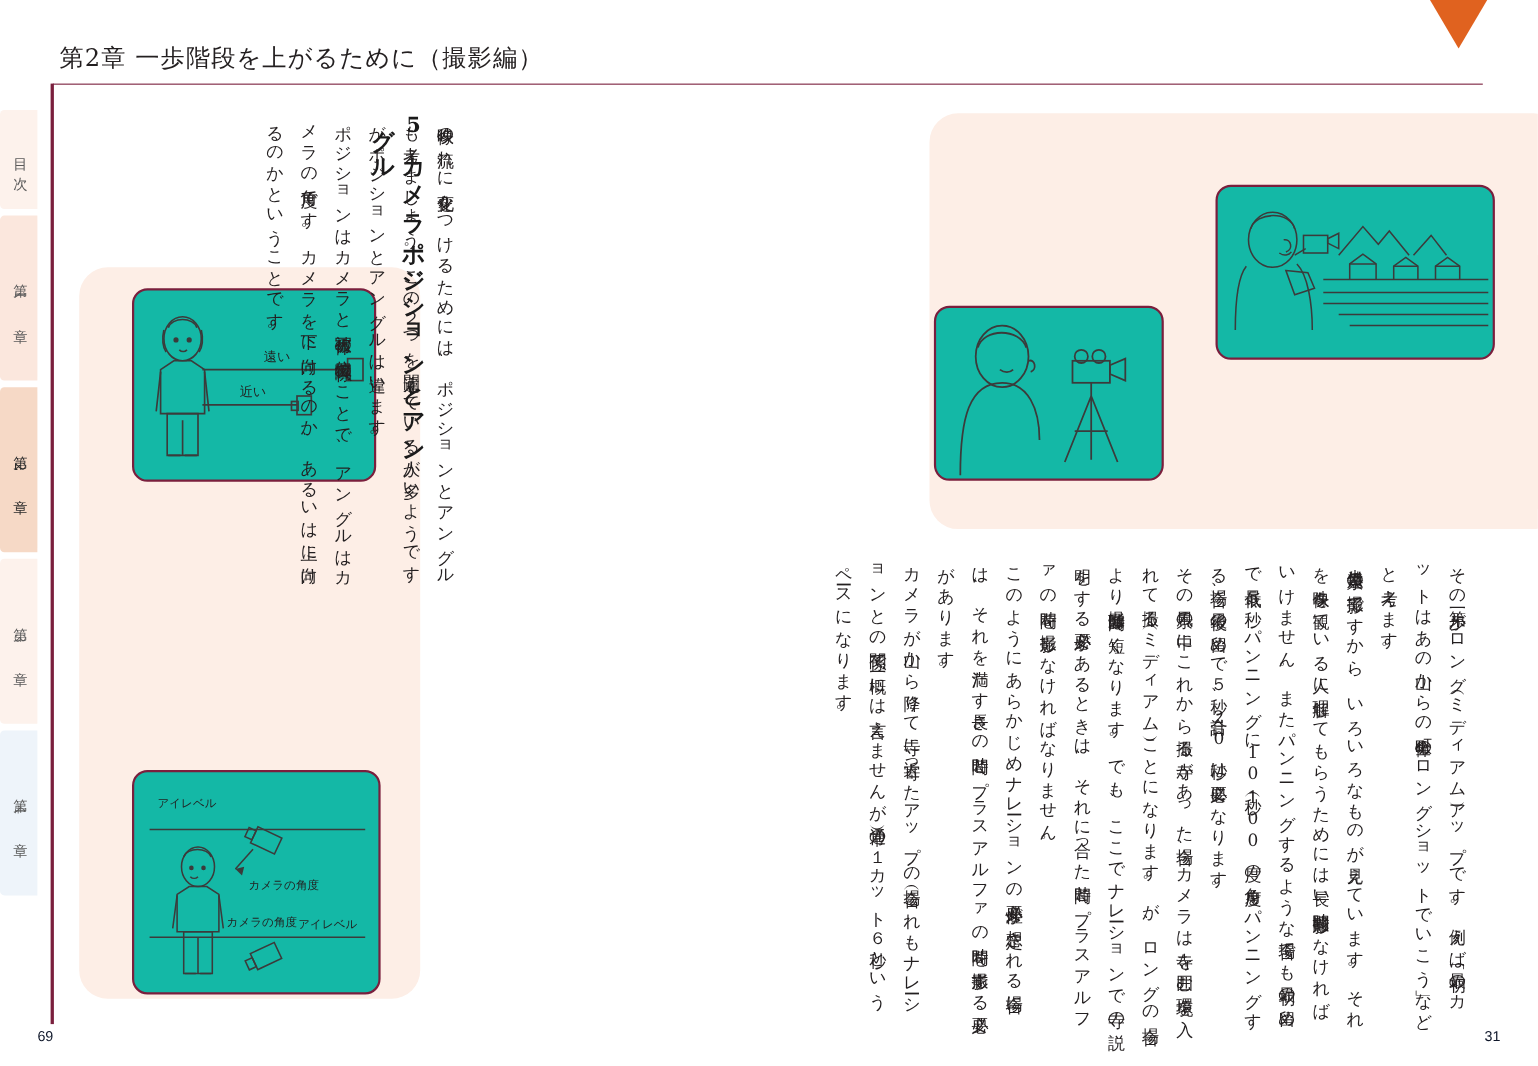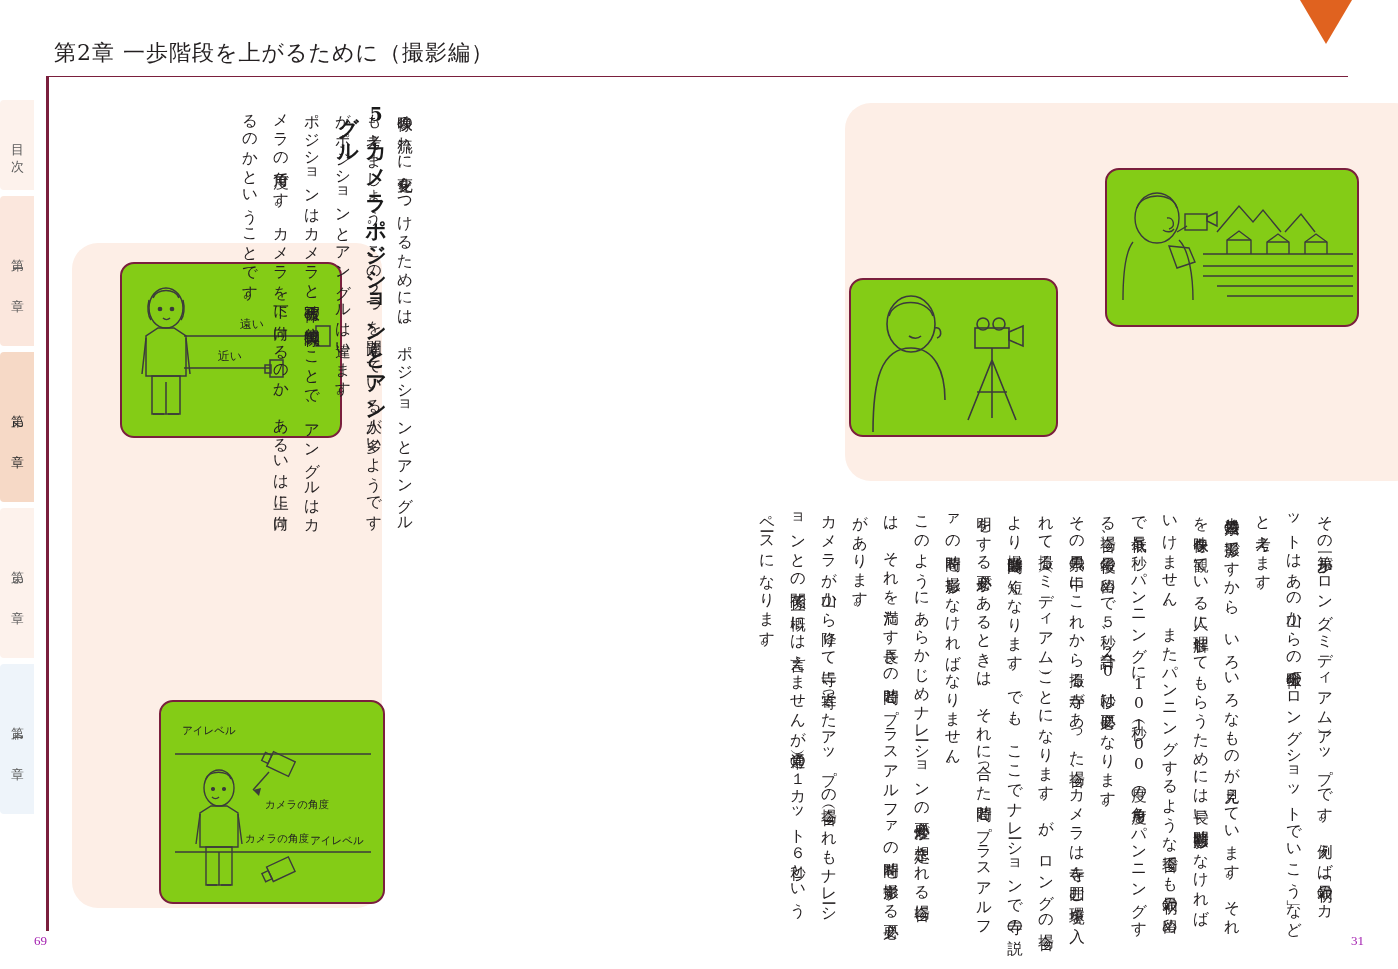--- a/index.html
+++ b/index.html
@@ -53,47 +53,47 @@
   }
   .tab.t0{height:90px;background:#fdf2ec;}
   .tab.t1{height:150px;background:#fbe7dd;}
   .tab.t2{height:150px;background:#f6d9c6;color:#2b2b2b;}
   .tab.t3{height:150px;background:#fdf2ec;}
   .tab.t4{height:150px;background:#eef4fa;}
 
   
   .folio{
     position:absolute;bottom:20px;
-    font-size:13px;color:#a21caf;
-    font-family:Liberation Serif, serif;
+    font-size:13px;color:#0f172a;
+    font-family:Liberation Sans, sans-serif;
   }
   .folio.left{left:34px;}
   .folio.right{right:34px;}
 
   
   .fig-bg-left{
     position:absolute;left:72px;top:243px;width:310px;height:665px;
     background:#fdeee6;border-radius:26px;
   }
   .fig-bg-right{
     position:absolute;left:845px;top:103px;width:575px;height:378px;
     background:#fdeee6;border-radius:26px;
   }
 
   
   .card{
-    position:absolute;background:#84cc16;
+    position:absolute;background:#14b8a6;
     border:2.5px solid #7a1f3d;border-radius:14px;
     overflow:hidden;
   }
   .card svg{display:block;width:100%;height:100%;}
 
   .c1{left:120px;top:262px;width:218px;height:172px;}
   .c2{left:120px;top:478px;width:222px;height:172px;}
-  .c3{left:120px;top:700px;width:222px;height:200px;margin-left:39px;}
+  .c3{left:120px;top:700px;width:222px;height:200px;}
   .c4{left:849px;top:278px;width:205px;height:155px;}
   .c5{left:1105px;top:168px;width:250px;height:155px;}
   .heading{
     position:absolute;right:1008px;top:103px;height:330px;
     writing-mode:vertical-rl;text-orientation:upright;
     font-family:"DejaVu Serif", serif;
     font-weight:bold;font-size:21px;letter-spacing:2px;
     color:#1a1a1a;
   }
   .heading .num{font-size:19px;}

